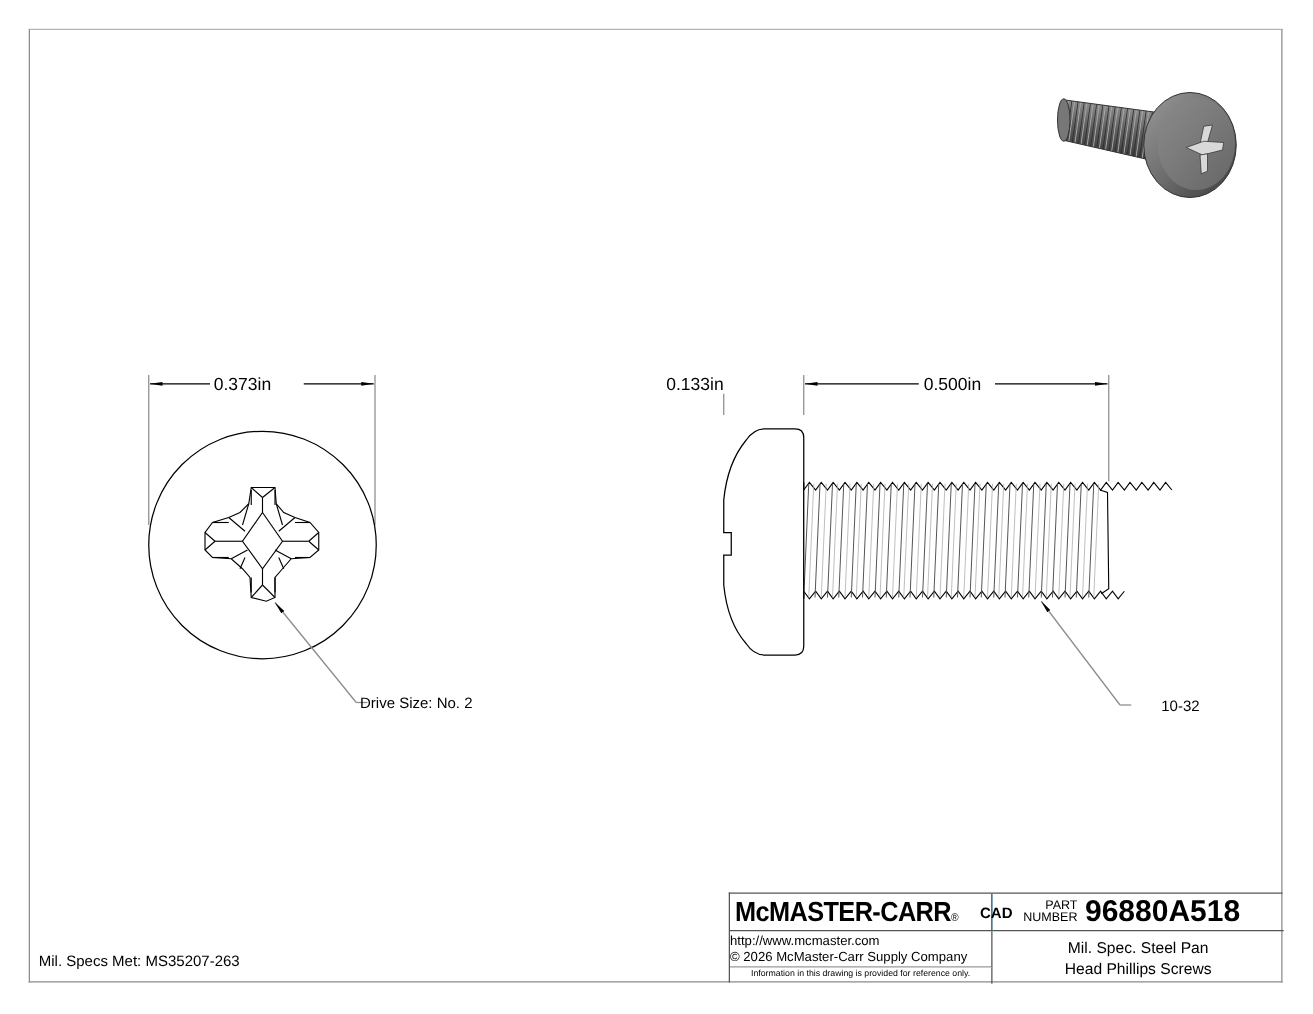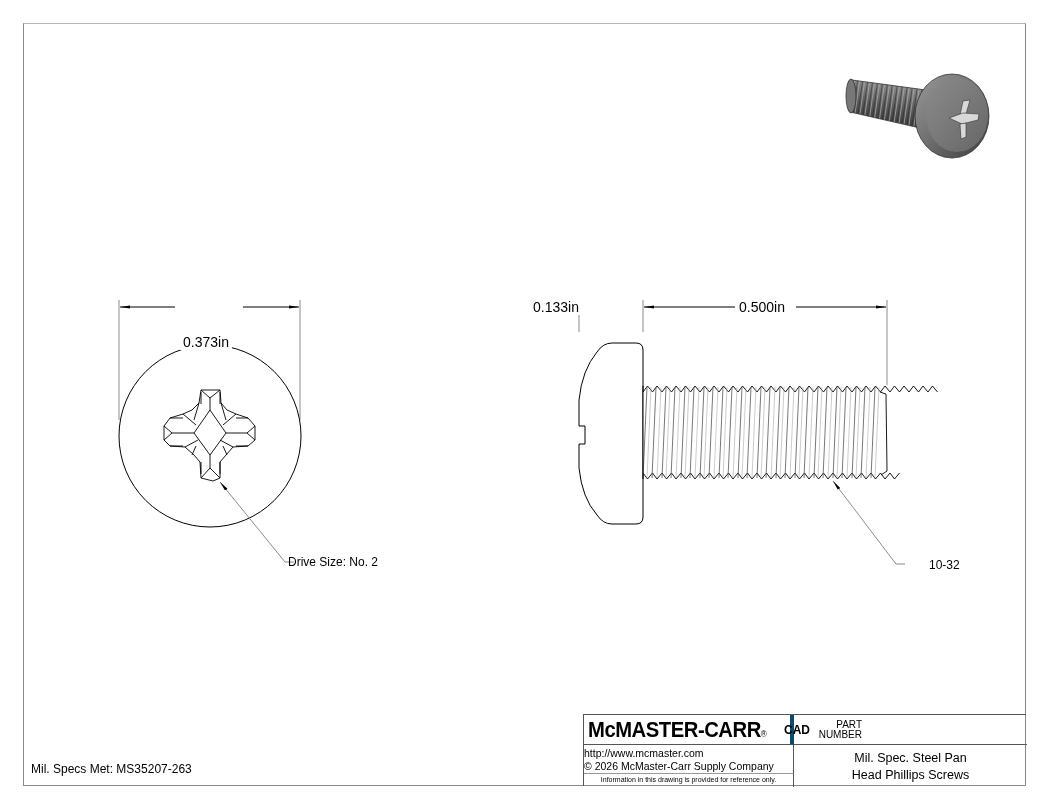--- a/index.html
+++ b/index.html
@@ -5,21 +5,21 @@
   html, body { margin:0; padding:0; background:#ffffff; }
   body { width:1050px; height:811px; position:relative; overflow:hidden; font-family:"Liberation Sans", sans-serif; color:#000; }
   .frame { position:absolute; left:23px; top:23px; width:1003px; height:763px; border:1px solid #8a8a8a; box-sizing:border-box; border-top-color:#b5b5b5; }
   svg.drawing { position:absolute; left:0; top:0; }
   .dim-label { position:absolute; font-size:14px; background:#fff; padding:0 3px; line-height:16px; }
   .callout { position:absolute; font-size:12px; line-height:16px; }
   .specs { position:absolute; left:31px; top:762px; font-size:12px; }
   
   .tb { position:absolute; left:583px; top:714px; width:443px; height:72px; border-top:1px solid #555; border-left:1px solid #555; box-sizing:border-box; }
   .tb .cell { position:absolute; box-sizing:border-box; }
-  .tb .logo { left:0; top:0; width:210px; height:30px; border-right:4px solid #0c4a6e; border-bottom:1px solid #555; display:flex; align-items:center; padding-left:4px; }
+  .tb .logo { left:0; top:0; width:210px; height:30px; border-right:1px solid #0c4a6e; border-bottom:1px solid #555; display:flex; align-items:center; padding-left:4px; }
   .tb .logo-text { font-family:"Liberation Sans", sans-serif; font-weight:bold; font-size:22px; letter-spacing:-0.5px; transform:scaleX(0.92); transform-origin:left center; white-space:nowrap; }
   .tb .reg { font-size:9px; font-weight:normal; }
   .tb .cad { font-size:12px; font-weight:bold; margin-left:2px; }
   .tb .partnum { left:210px; top:0; width:233px; height:30px; border-bottom:1px solid #555; display:flex; align-items:center; }
   .tb .pn-label { font-size:10px; line-height:10px; margin-left:12px; width:56px; text-align:right; }
   .tb .pn-value { font-size:24px; font-weight:bold; margin-left:6px; }
   .tb .urlbox { left:0; top:30px; width:210px; height:29px; border-right:1px solid #555; border-bottom:1px solid #999; font-size:10.5px; line-height:13px; padding-top:2px; }
   .tb .disclaimer { left:0; top:59px; width:210px; height:13px; border-right:1px solid #555; text-align:center; font-size:7px; line-height:12px; }
   .tb .desc { left:210px; top:30px; width:233px; height:42px; text-align:center; font-size:12.5px; line-height:17px; padding-top:5px; }
 </style>
@@ -195,38 +195,39 @@
     <ellipse cx="957" cy="115" rx="31" ry="37" fill="#858585" opacity="0.55"></ellipse>
 
     <g fill="#d8d8d8" stroke="#333" stroke-width="0.6">
       <path d="M963,101 L970,100 L966,114 L960,115 Z"></path>
       <path d="M949,118 L963,113 L979,114 L978,120 L962,124 Z"></path>
       <path d="M960,124 L966,123 L966,137 L961,139 Z"></path>
     </g>
   </g>
 </svg>
 
-<div class="dim-label" style="left:180px; top:299px;margin-top:35px;">0.373in</div>
+<div class="dim-label" style="left:168px; top:299px;">0.373in</div>
 <div class="dim-label" style="left:490px; top:299px;margin-left:40px;">0.133in</div>
 <div class="dim-label" style="left:736px; top:299px;">0.500in</div>
 <div class="callout" style="left:288px; top:554px;">Drive Size: No. 2</div>
 <div class="callout" style="left:929px; top:557px;">10-32</div>
 
 <div class="specs">Mil. Specs Met: MS35207-263</div>
 
 <div class="tb">
   <div class="cell logo">
     <span class="logo-text"><span>McMASTER-CARR</span><span class="reg">®</span></span>
     <span class="cad">CAD</span>
   </div>
   <div class="cell partnum">
     <div class="pn-label">
       <div>PART</div>
       <div>NUMBER</div>
     </div>
+    <div class="pn-value">96880A518</div>
   </div>
   <div class="cell urlbox">
     <div>http://www.mcmaster.com</div>
     <div>© 2026 McMaster-Carr Supply Company</div>
   </div>
   <div class="cell disclaimer">Information in this drawing is provided for reference only.</div>
   <div class="cell desc">
     <div>Mil. Spec. Steel Pan</div>
     <div>Head Phillips Screws</div>
   </div>

